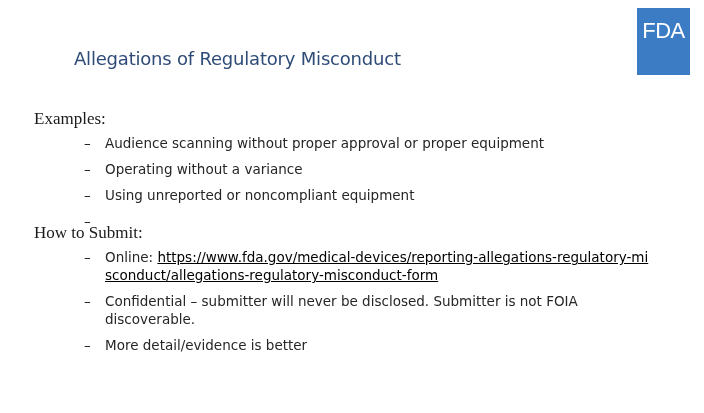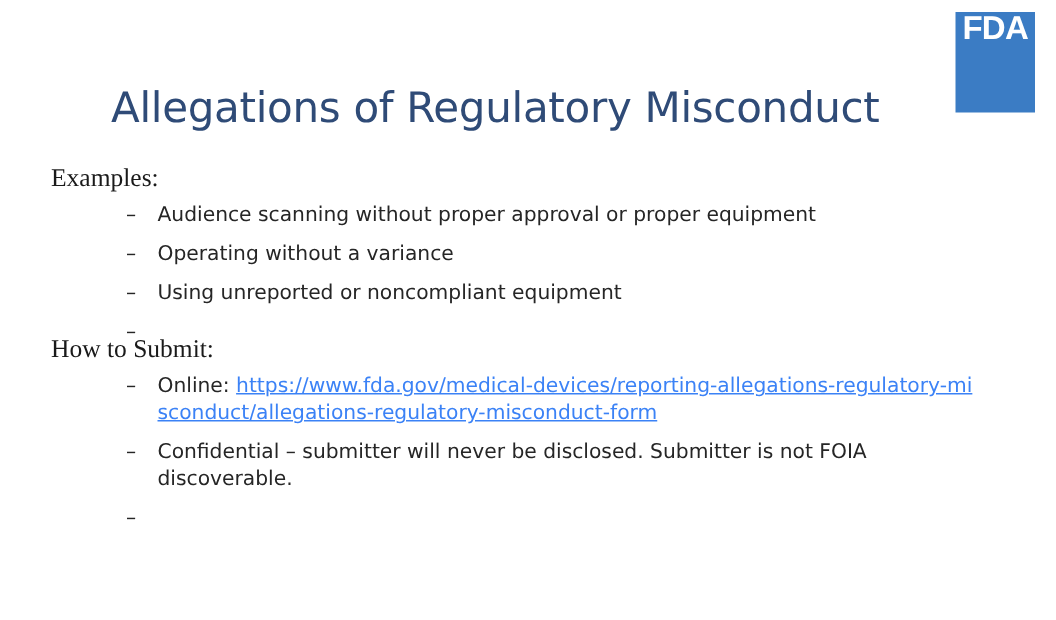--- a/index.html
+++ b/index.html
@@ -31,33 +31,34 @@
     height: 67px;
     background: #3b7cc4;
     display: flex;
     align-items: flex-start;
     justify-content: center;
   }
   .fda-logo-text {
     color: #ffffff;
     font-family: "Liberation Sans", sans-serif;
     font-size: 22px;
-    font-weight: bold;
+    font-weight: normal;
     letter-spacing: -0.5px;
     line-height: 1;
+    margin-top: 12px;
   }
 
   
   .slide-title {
     position: absolute;
     left: 74px;
     top: 36px;
     color: #2f4b77;
     font-family: "DejaVu Sans", sans-serif;
-    font-size: 28px;
+    font-size: 18px;
     font-weight: normal;
     letter-spacing: -0.2px;
     white-space: nowrap;
   }
 
   
   .body-area {
     position: absolute;
     left: 34px;
     top: 108px;
@@ -96,21 +97,21 @@
     font-family: "DejaVu Sans", sans-serif;
     font-size: 13.5px;
     line-height: 1.33;
   }
 
   .section-gap {
     height: 9px;
   }
 
   .link {
-    color: #3b82f6;
+    color: #000000;
     word-break: break-all;
   }
 </style>
 </head>
 <body>
 
 <div class="slide">
 
   <div class="fda-logo">
     <span class="fda-logo-text">FDA</span>
@@ -151,18 +152,19 @@
         <li class="lvl2">
           <span class="lvl2-dash">–</span>
           <span>Online: </span><a class="link" href="#">https://www.fda.gov/medical-devices/reporting-allegations-regulatory-misconduct/allegations-regulatory-misconduct-form</a>
         </li>
         <li class="lvl2">
           <span class="lvl2-dash">–</span>
           <span>Confidential – submitter will never be disclosed. Submitter is not FOIA discoverable.</span>
         </li>
         <li class="lvl2">
           <span class="lvl2-dash">–</span>
+          <span>More detail/evidence is better</span>
         </li>
       </ul>
     </div>
 
   </div>
 </div>
 
 </body></html>

